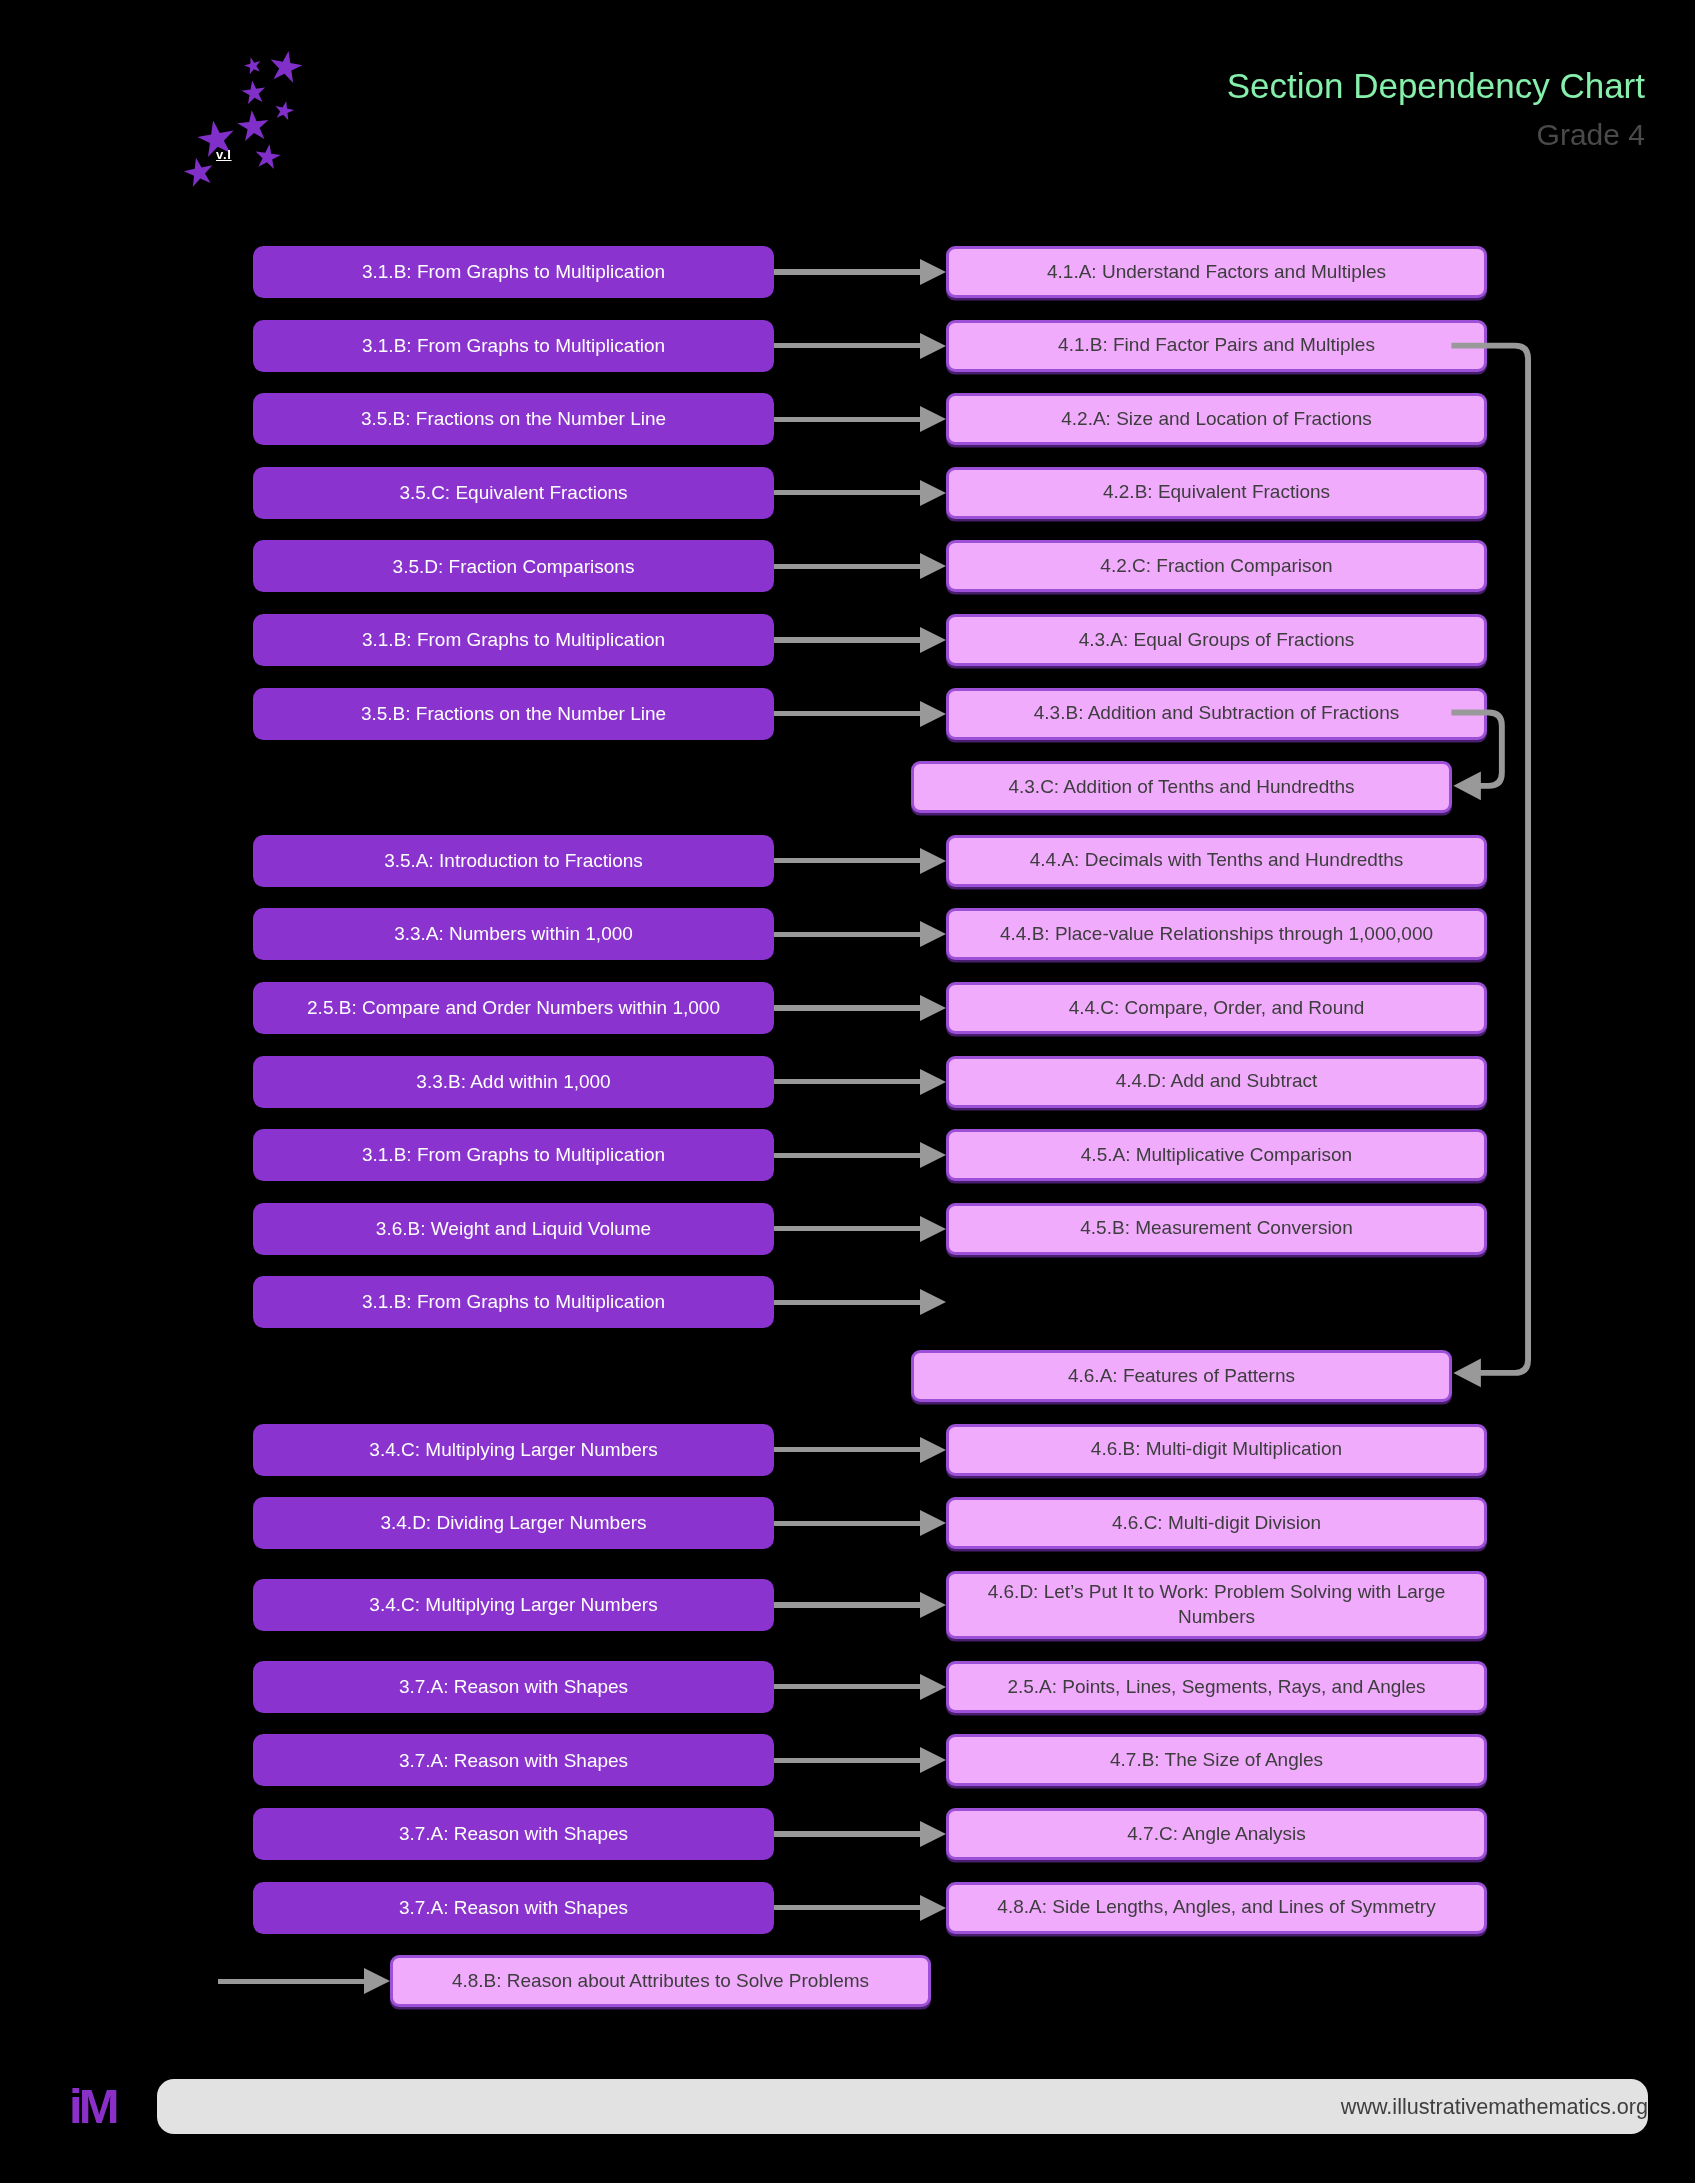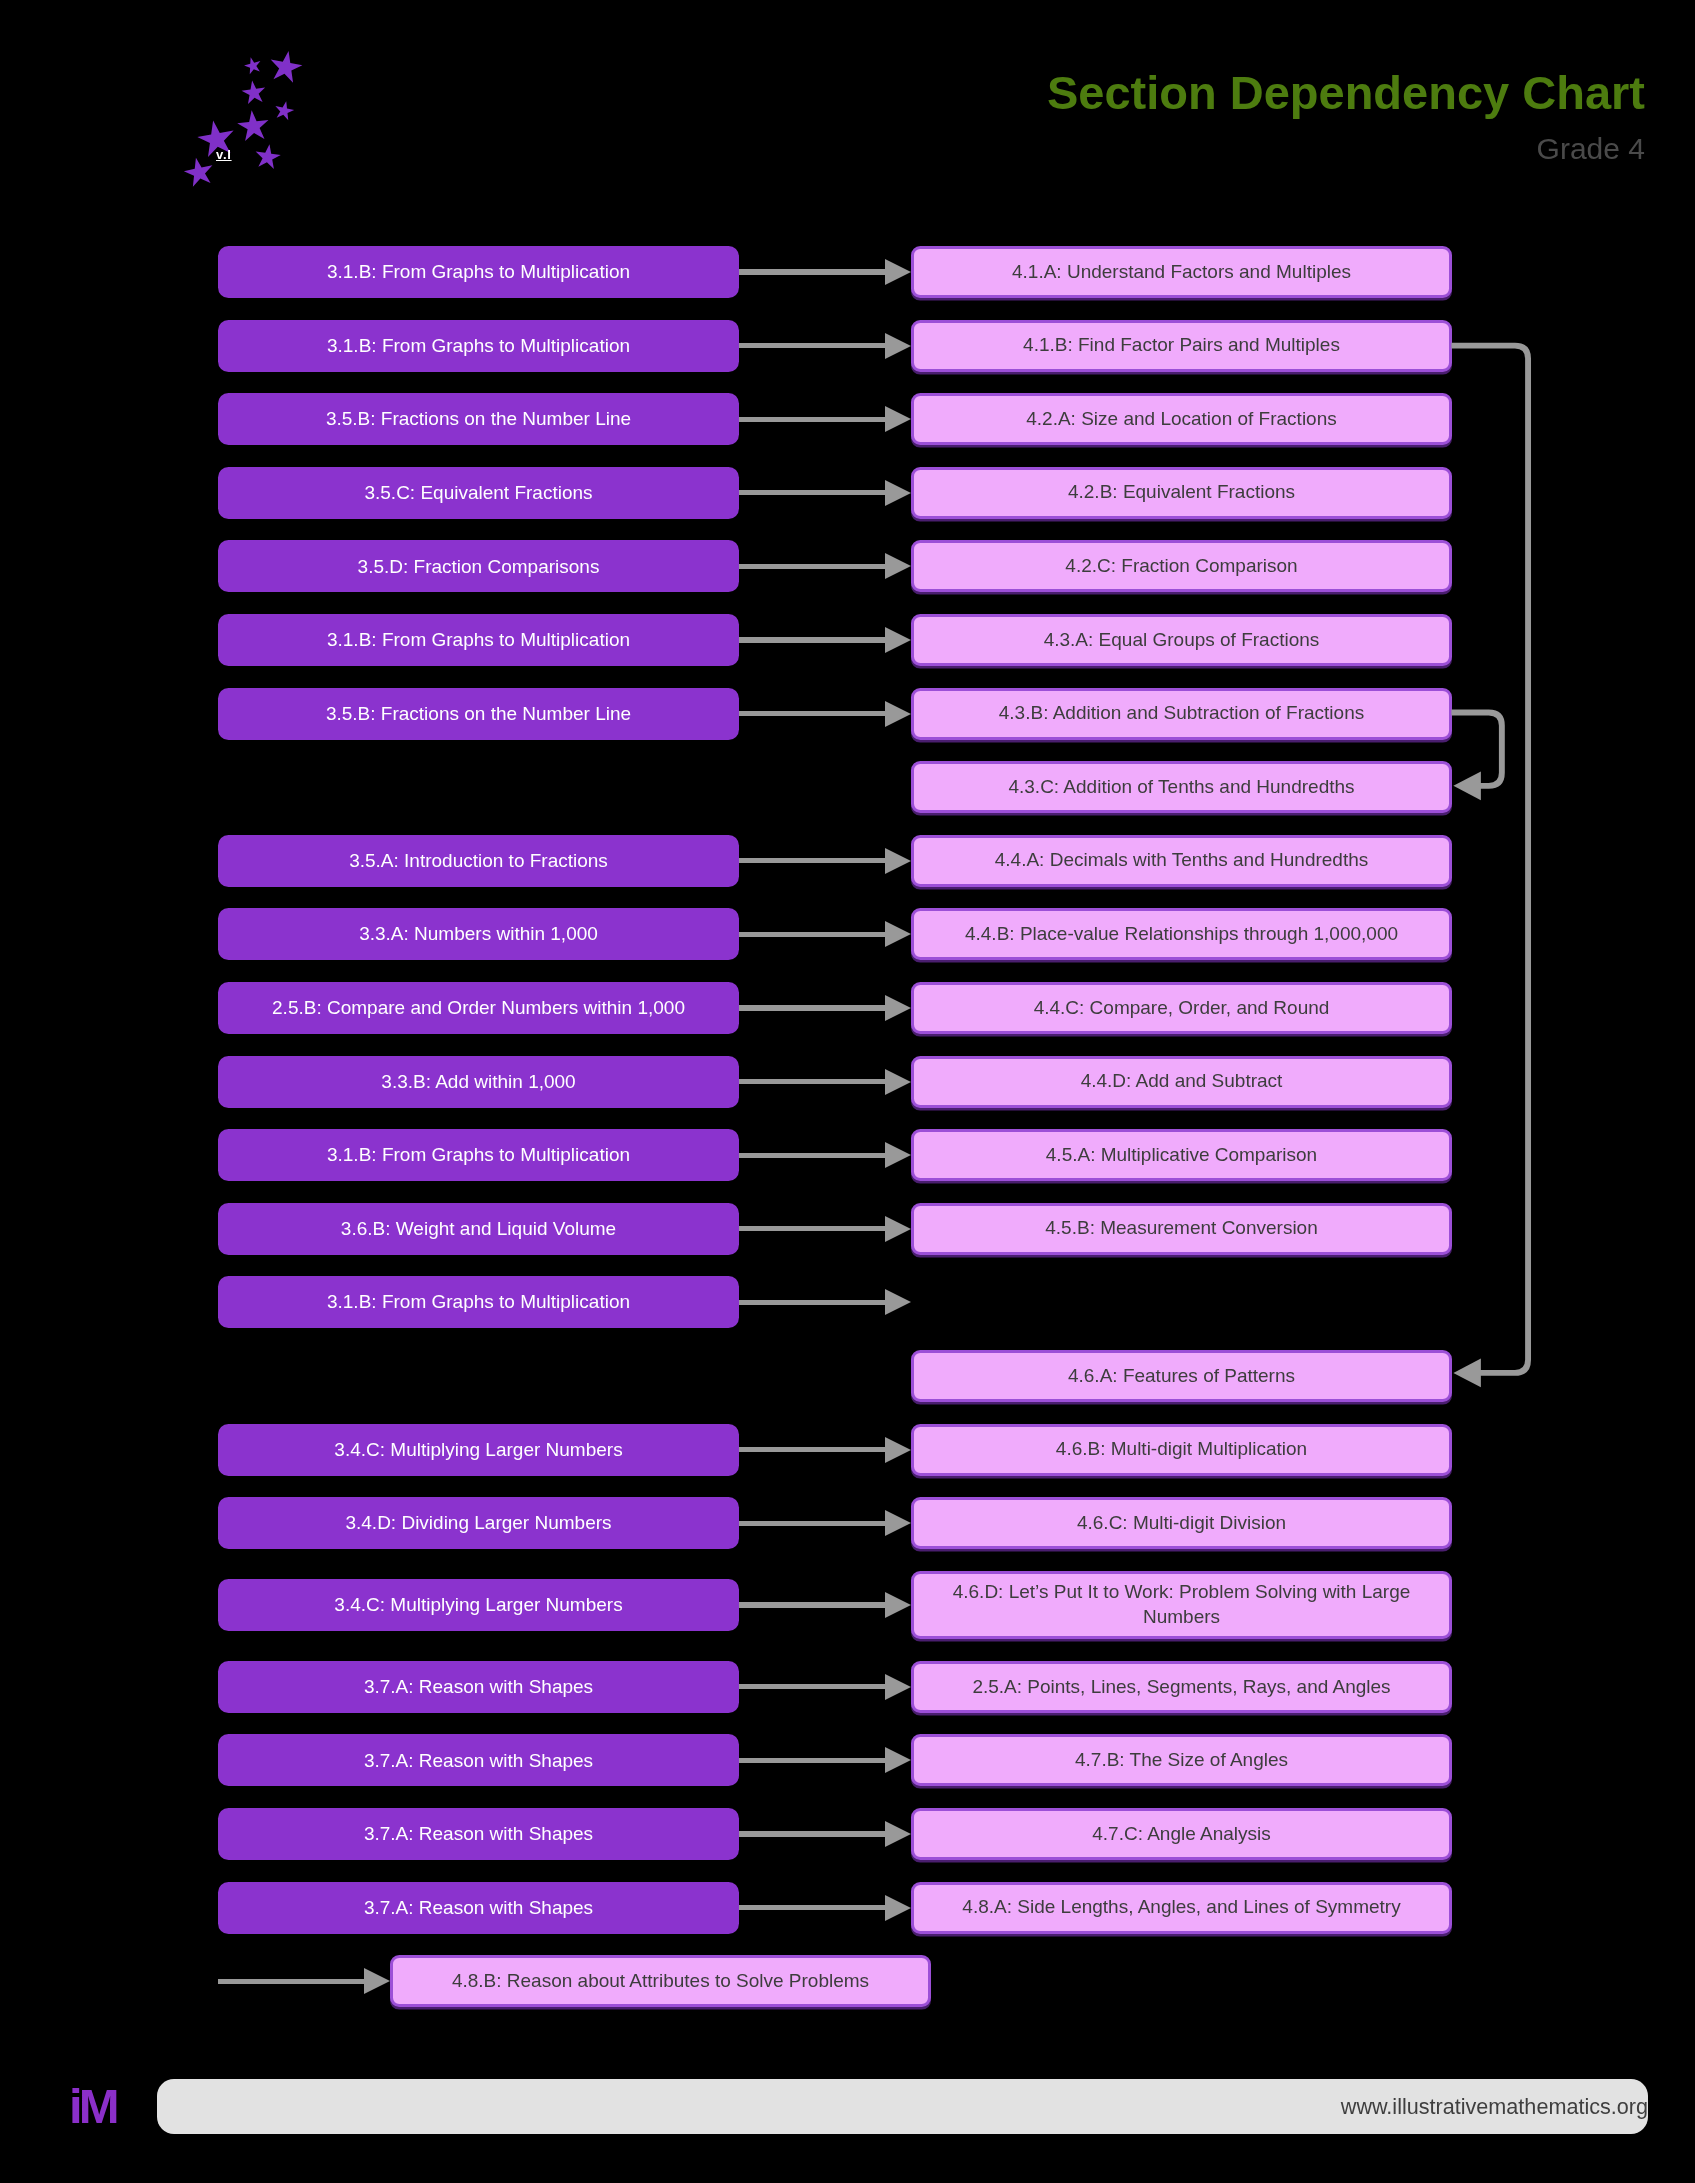--- a/index.html
+++ b/index.html
@@ -20,31 +20,31 @@
 
   
   .logo-stars{position:absolute;left:0;top:0;width:393px;height:223px;}
   .star{position:absolute;color:var(--star-purple);line-height:1;display:block;}
   .logo-badge{
     position:absolute;color:#ffffff;font-weight:bold;font-size:13px;z-index:5;
     letter-spacing:0.7px;
     text-decoration:underline;
   }
   .header-block{position:absolute;top:66px;right:51px;text-align:right;}
-  .header-title{font-size:47px;font-weight:bold;color:#4d7c0f;line-height:1.15;}
+  .header-title{font-size:35px;font-weight:normal;color:#86efac;line-height:1.15;}
   .header-subtitle{font-size:30px;font-weight:normal;color:#4A4A4A;line-height:1.2;margin-top:11px;}
 
   
   .rows{position:absolute;left:218px;top:246px;width:1233px;}
   .row{display:flex;align-items:center;margin-bottom:21.6px;}
   .left-box{
     width:521px;box-sizing:border-box;min-height:52px;flex:0 0 auto;
     background:var(--purple);border-radius:10.5px;color:#ffffff;
     display:flex;align-items:center;justify-content:center;text-align:center;
-    font-size:19px;line-height:1.25;padding:5.2px 17px;
+    font-size:19px;line-height:1.25;padding:5.2px 17px;margin-left:35px;
   }
   .row-spacer{width:693px;flex:0 0 auto;}
   .arrow{width:172px;flex:0 0 auto;display:flex;align-items:center;}
   .arrow-line{flex:1 1 auto;height:5.2px;background:var(--arrow);}
   .arrow-head{
     width:0;height:0;flex:0 0 auto;
     border-top:13.8px solid transparent;border-bottom:13.8px solid transparent;
     border-left:26px solid var(--arrow);
   }
   .right-box{

